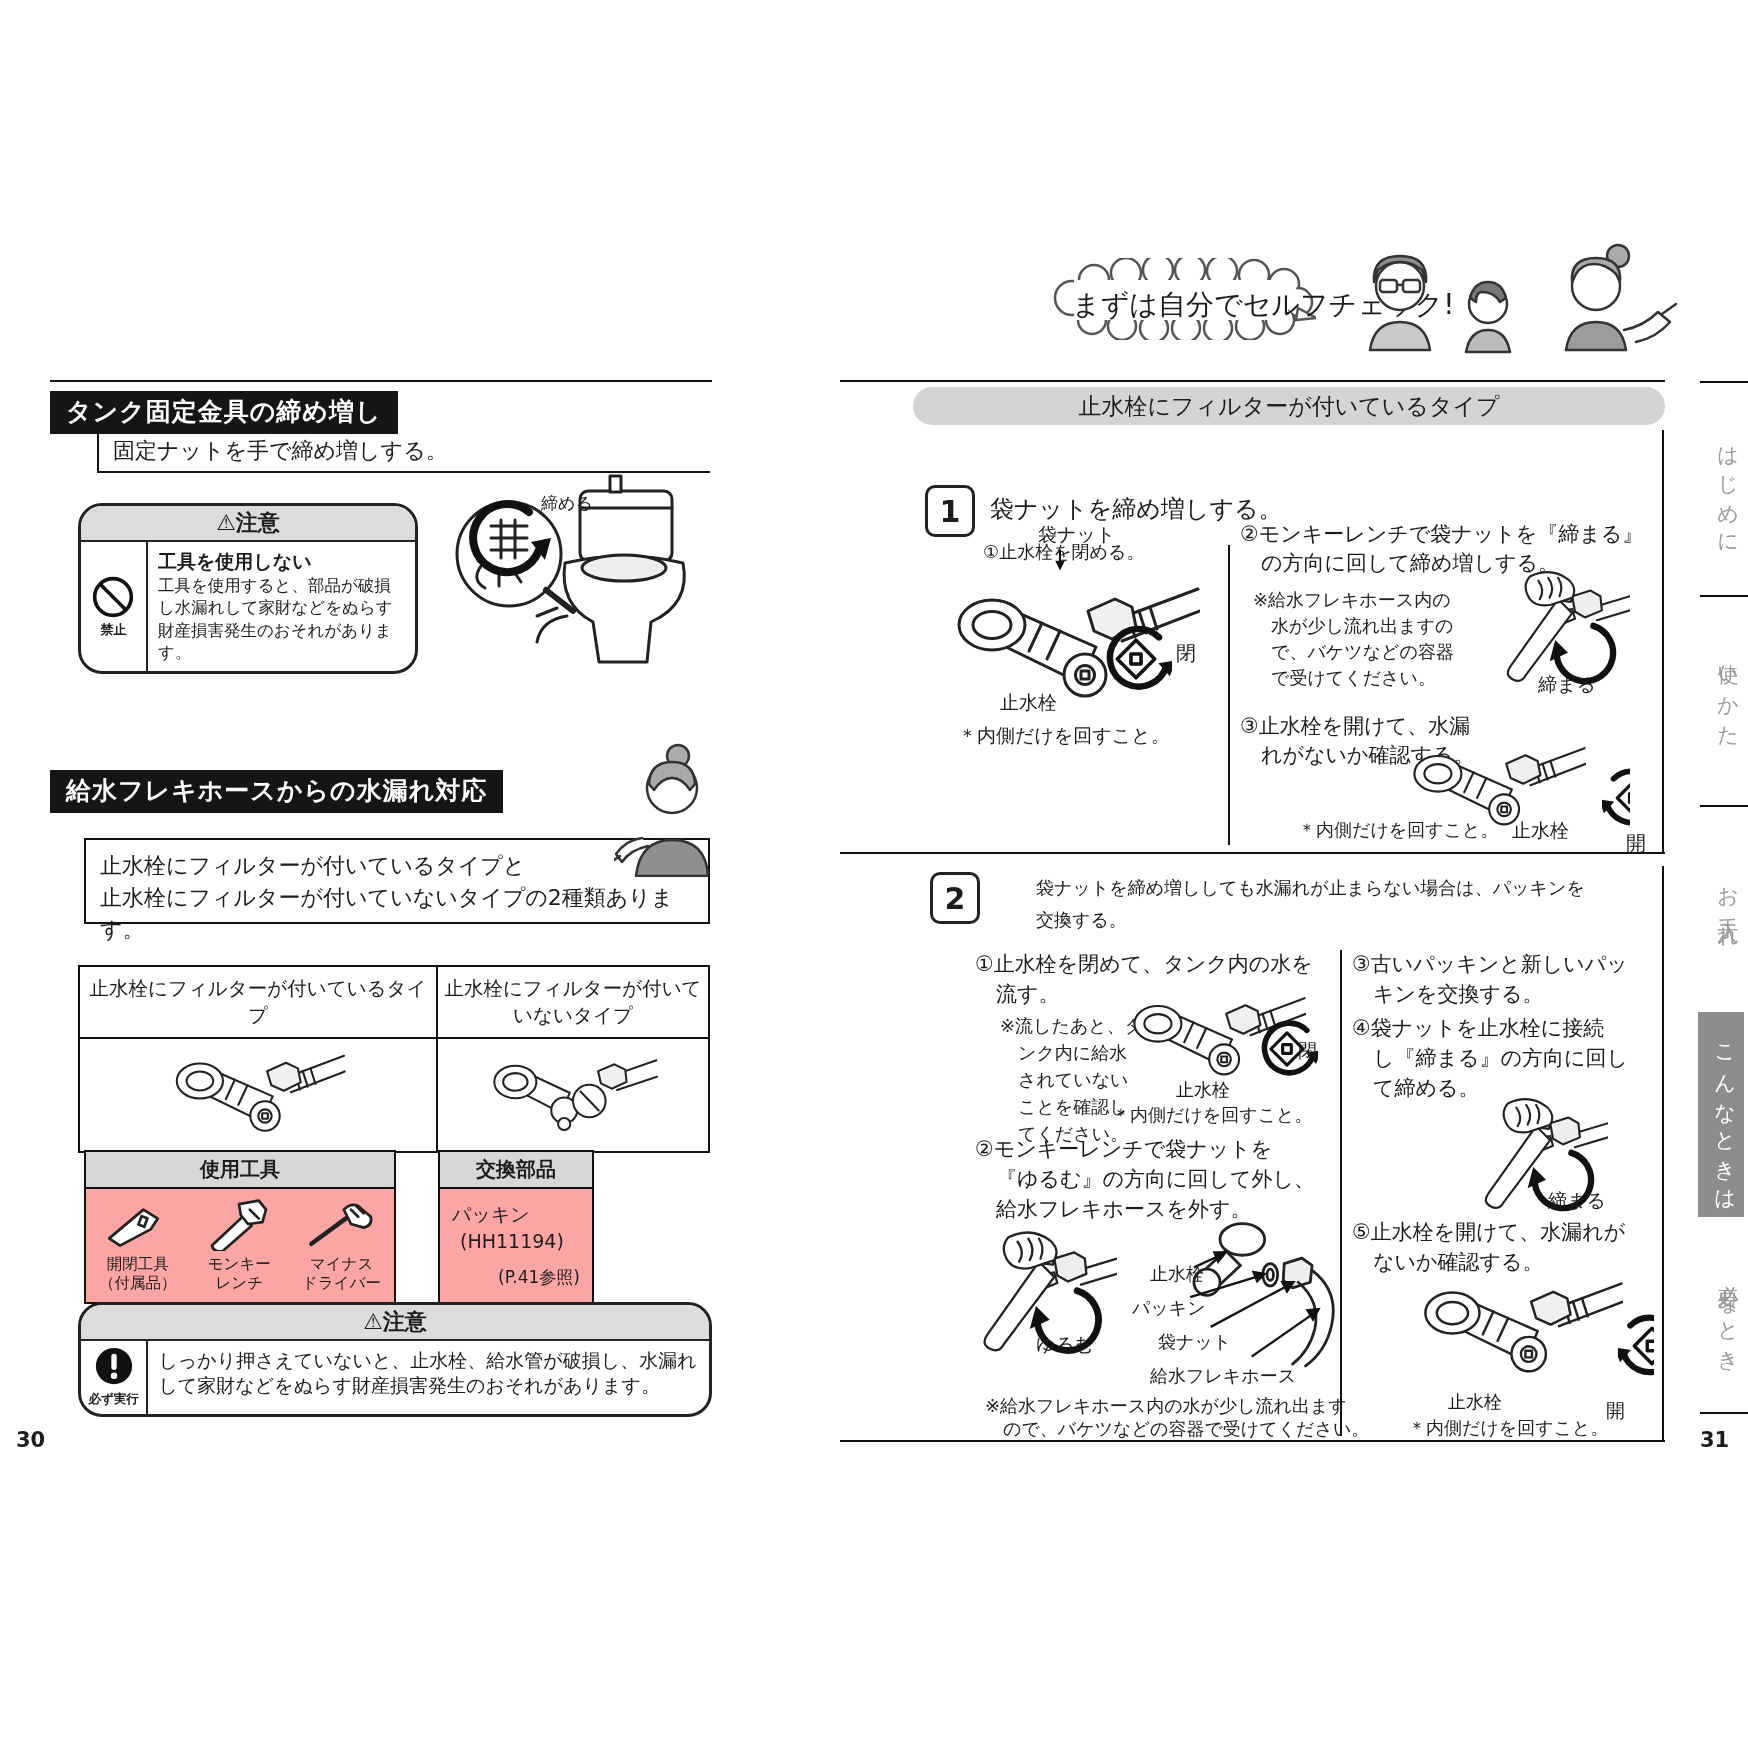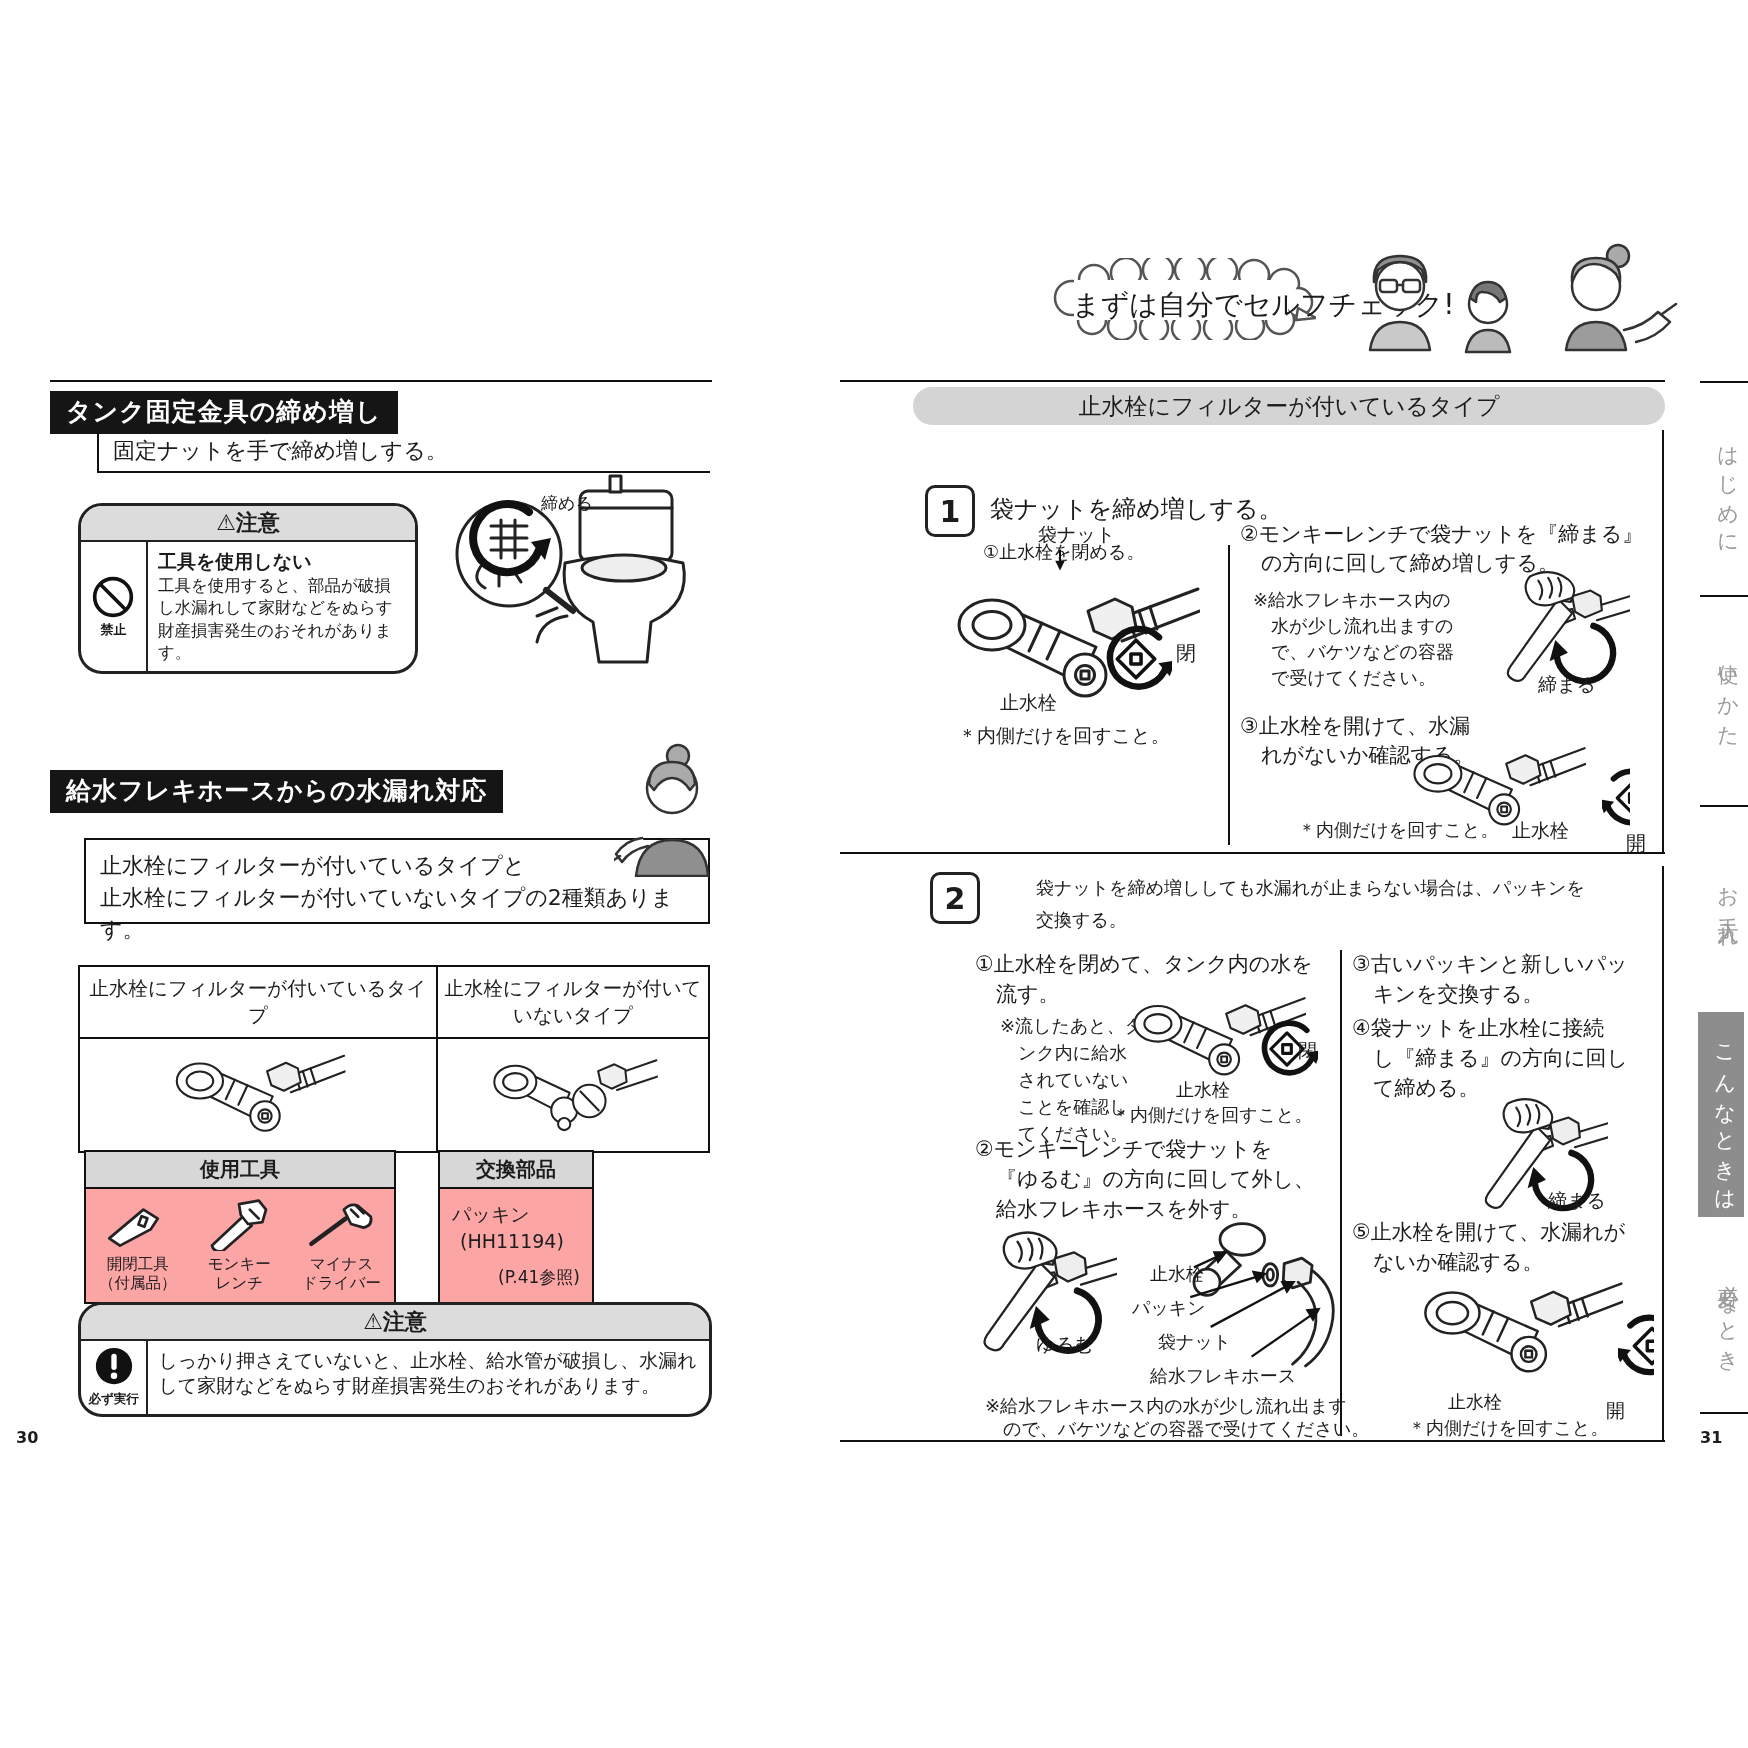--- a/index.html
+++ b/index.html
@@ -34,21 +34,21 @@
          grid-template-columns:57% 43%;background:#fff;}
   .table .hc{border-bottom:2px solid #111;text-align:center;font-size:19.5px;padding:8px 0;}
   .table .c1{border-right:2px solid #111;}
   .table .bc{display:flex;align-items:center;justify-content:center;height:112px;}
   .stepnum{position:absolute;width:44px;height:46px;border:3px solid #222;border-radius:10px;
            display:flex;align-items:center;justify-content:center;font-size:30px;font-weight:bold;}
   .illus{position:absolute;}
   .illus svg{position:absolute;left:0;top:0;}
   .vtab{position:absolute;writing-mode:vertical-rl;font-size:21px;color:#9b9b9b;
         letter-spacing:5px;left:1706px;width:36px;text-align:center;}
-  .pageno{position:absolute;font-size:16px;font-weight:bold;}
+  .pageno{position:absolute;font-size:21px;font-weight:bold;}
   .bubble-text{position:absolute;font-size:28px;white-space:nowrap;}
 </style>
 </head>
 <body>
 
 <svg width="0" height="0" style="position:absolute">
   <defs>
     <symbol id="valve" viewBox="0 0 250 140">
       <g stroke="#222" stroke-width="3" fill="#fff" stroke-linejoin="round" stroke-linecap="round">
         <path d="M165,45 L248,14" fill="none"></path>

